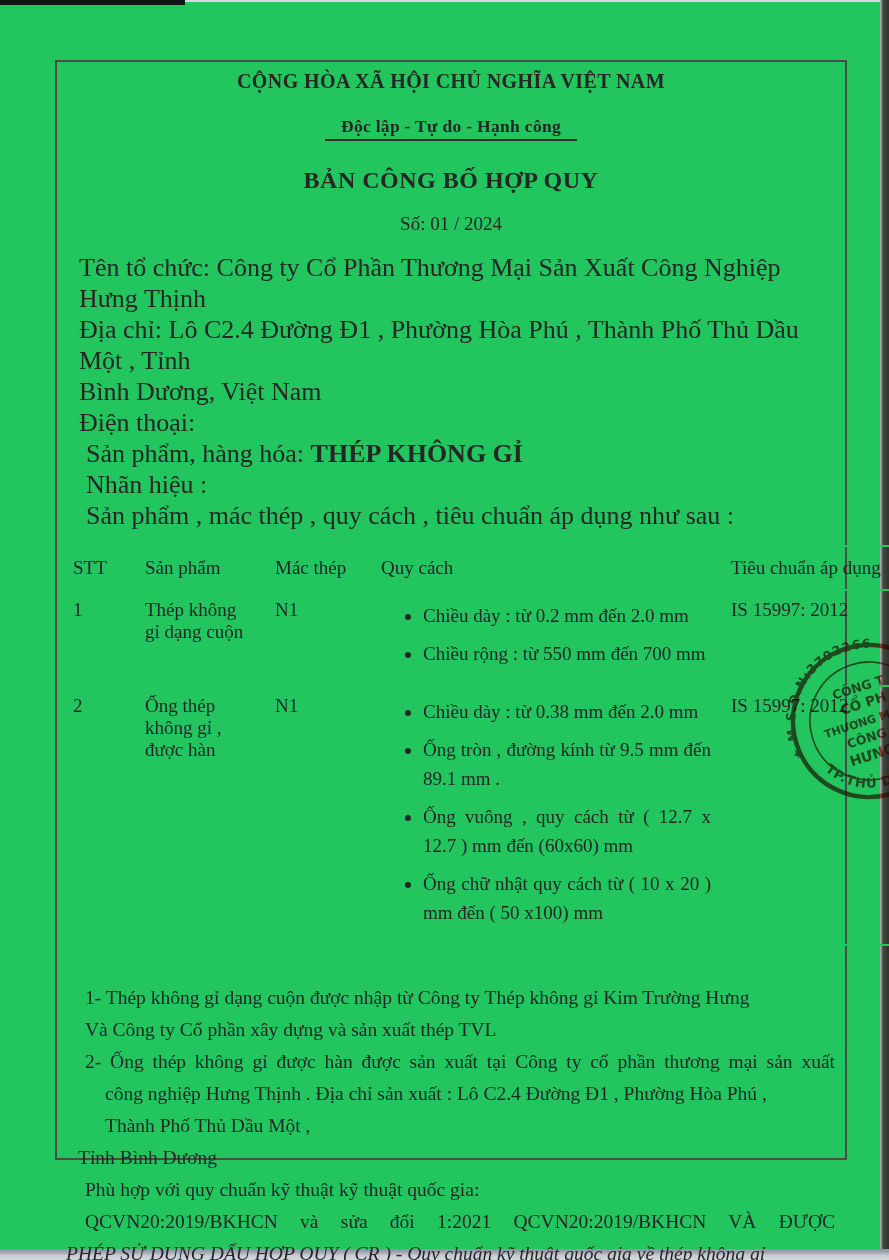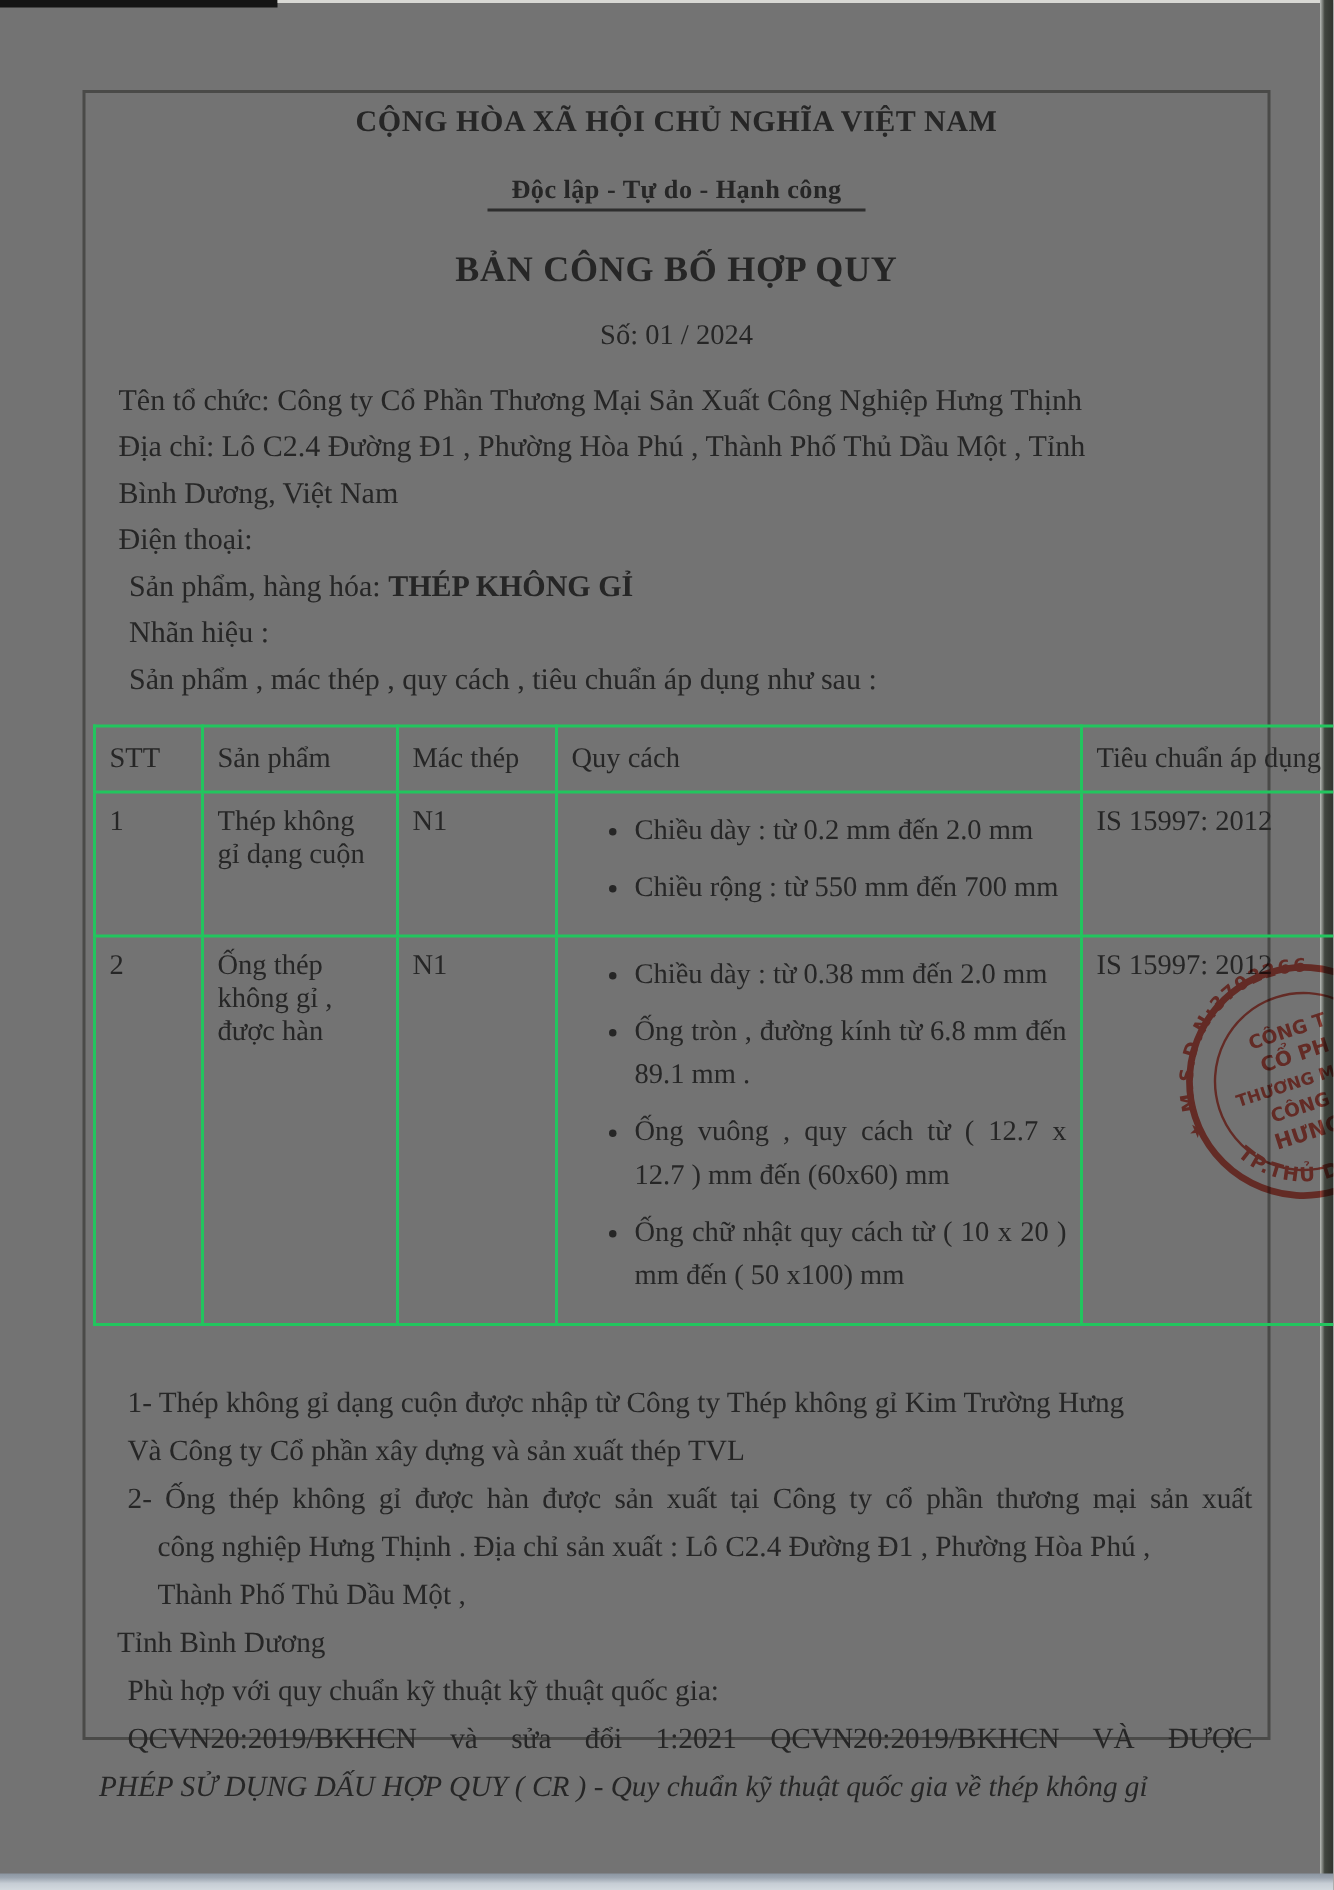--- a/index.html
+++ b/index.html
@@ -3,40 +3,40 @@
 <meta charset="utf-8">
 <style>
   html,body{margin:0;padding:0;}
   body{
     width:889px;height:1260px;
     font-family:"Liberation Serif","DejaVu Serif",serif;
     background:#e8e8e6;
   }
   .page{
     position:relative;width:889px;height:1260px;overflow:hidden;
-    background:#737373;color:#262626;
+    background:#22c55e;color:#262626;
   }
   
   .scan-top-left{position:absolute;left:0;top:0;width:185px;height:5px;background:#141414;}
   .scan-top-line{position:absolute;left:185px;top:0;width:704px;height:2px;background:#d8d8d4;}
   .scan-right{position:absolute;right:0;top:0;width:9px;height:1260px;background:linear-gradient(to right,#b9bdb8 0%,#41463f 35%,#2f332d 100%);}
   .scan-bottom{position:absolute;left:0;bottom:0;width:889px;height:11px;
     background:linear-gradient(to bottom,#8b95a1 0%,#9aa3ae 25%,#c6cdd5 60%,#d3d9df 100%);}
   
   .doc-border{
     position:absolute;left:55px;top:60px;width:788px;height:1096px;
     border:2px solid #4a4a48;background:transparent;
   }
   .nat-header{text-align:center;margin-top:8px;}
   .nat-line1{font-size:20px;font-weight:bold;letter-spacing:.4px;}
   .nat-line2{display:inline-block;font-size:17.5px;font-weight:bold;
     border-bottom:2.5px solid #2d2d2d;padding:2px 16px 2px;margin-top:3px;letter-spacing:.3px;}
   .doc-title{text-align:center;font-size:24px;font-weight:bold;margin-top:26px;letter-spacing:.5px;}
   .doc-number{text-align:center;font-size:19px;margin-top:19px;}
-  .info{margin:17px 18px 11px 22px;font-size:20px;line-height:31px;}
+  .info{margin:17px 18px 11px 22px;font-size:26px;line-height:31px;}
   .info p{margin:0;}
   .info .indent{padding-left:7px;}
   .bold{font-weight:bold;}
   
   table.products{
     border-collapse:collapse;margin:14px 0 0 5px;width:783px;
     font-size:19px;table-layout:fixed;
   }
   table.products th,table.products td{
     border:2px solid #22c55e;vertical-align:top;padding:8px 9px;
@@ -118,21 +118,21 @@
         </td>
         <td class="c-tc">IS 15997: 2012</td>
       </tr>
       <tr class="r2">
         <td class="c-stt">2</td>
         <td class="c-sp">Ống thép không gỉ , được hàn</td>
         <td class="c-mt">N1</td>
         <td class="c-qc">
           <ul class="specs">
             <li>Chiều dày : từ 0.38 mm đến 2.0 mm</li>
-            <li>Ống tròn , đường kính từ 6.8 mm đến 89.1 mm .</li>
+            <li>Ống tròn , đường kính từ 9.5 mm đến 89.1 mm .</li>
             <li>Ống vuông , quy cách từ ( 12.7 x 12.7 ) mm đến (60x60) mm</li>
             <li>Ống chữ nhật quy cách từ ( 10 x 20 ) mm đến ( 50 x100) mm</li>
           </ul>
         </td>
         <td class="c-tc">IS 15997: 2012</td>
       </tr>
     </tbody>
       </table>
 
     <div class="notes">

